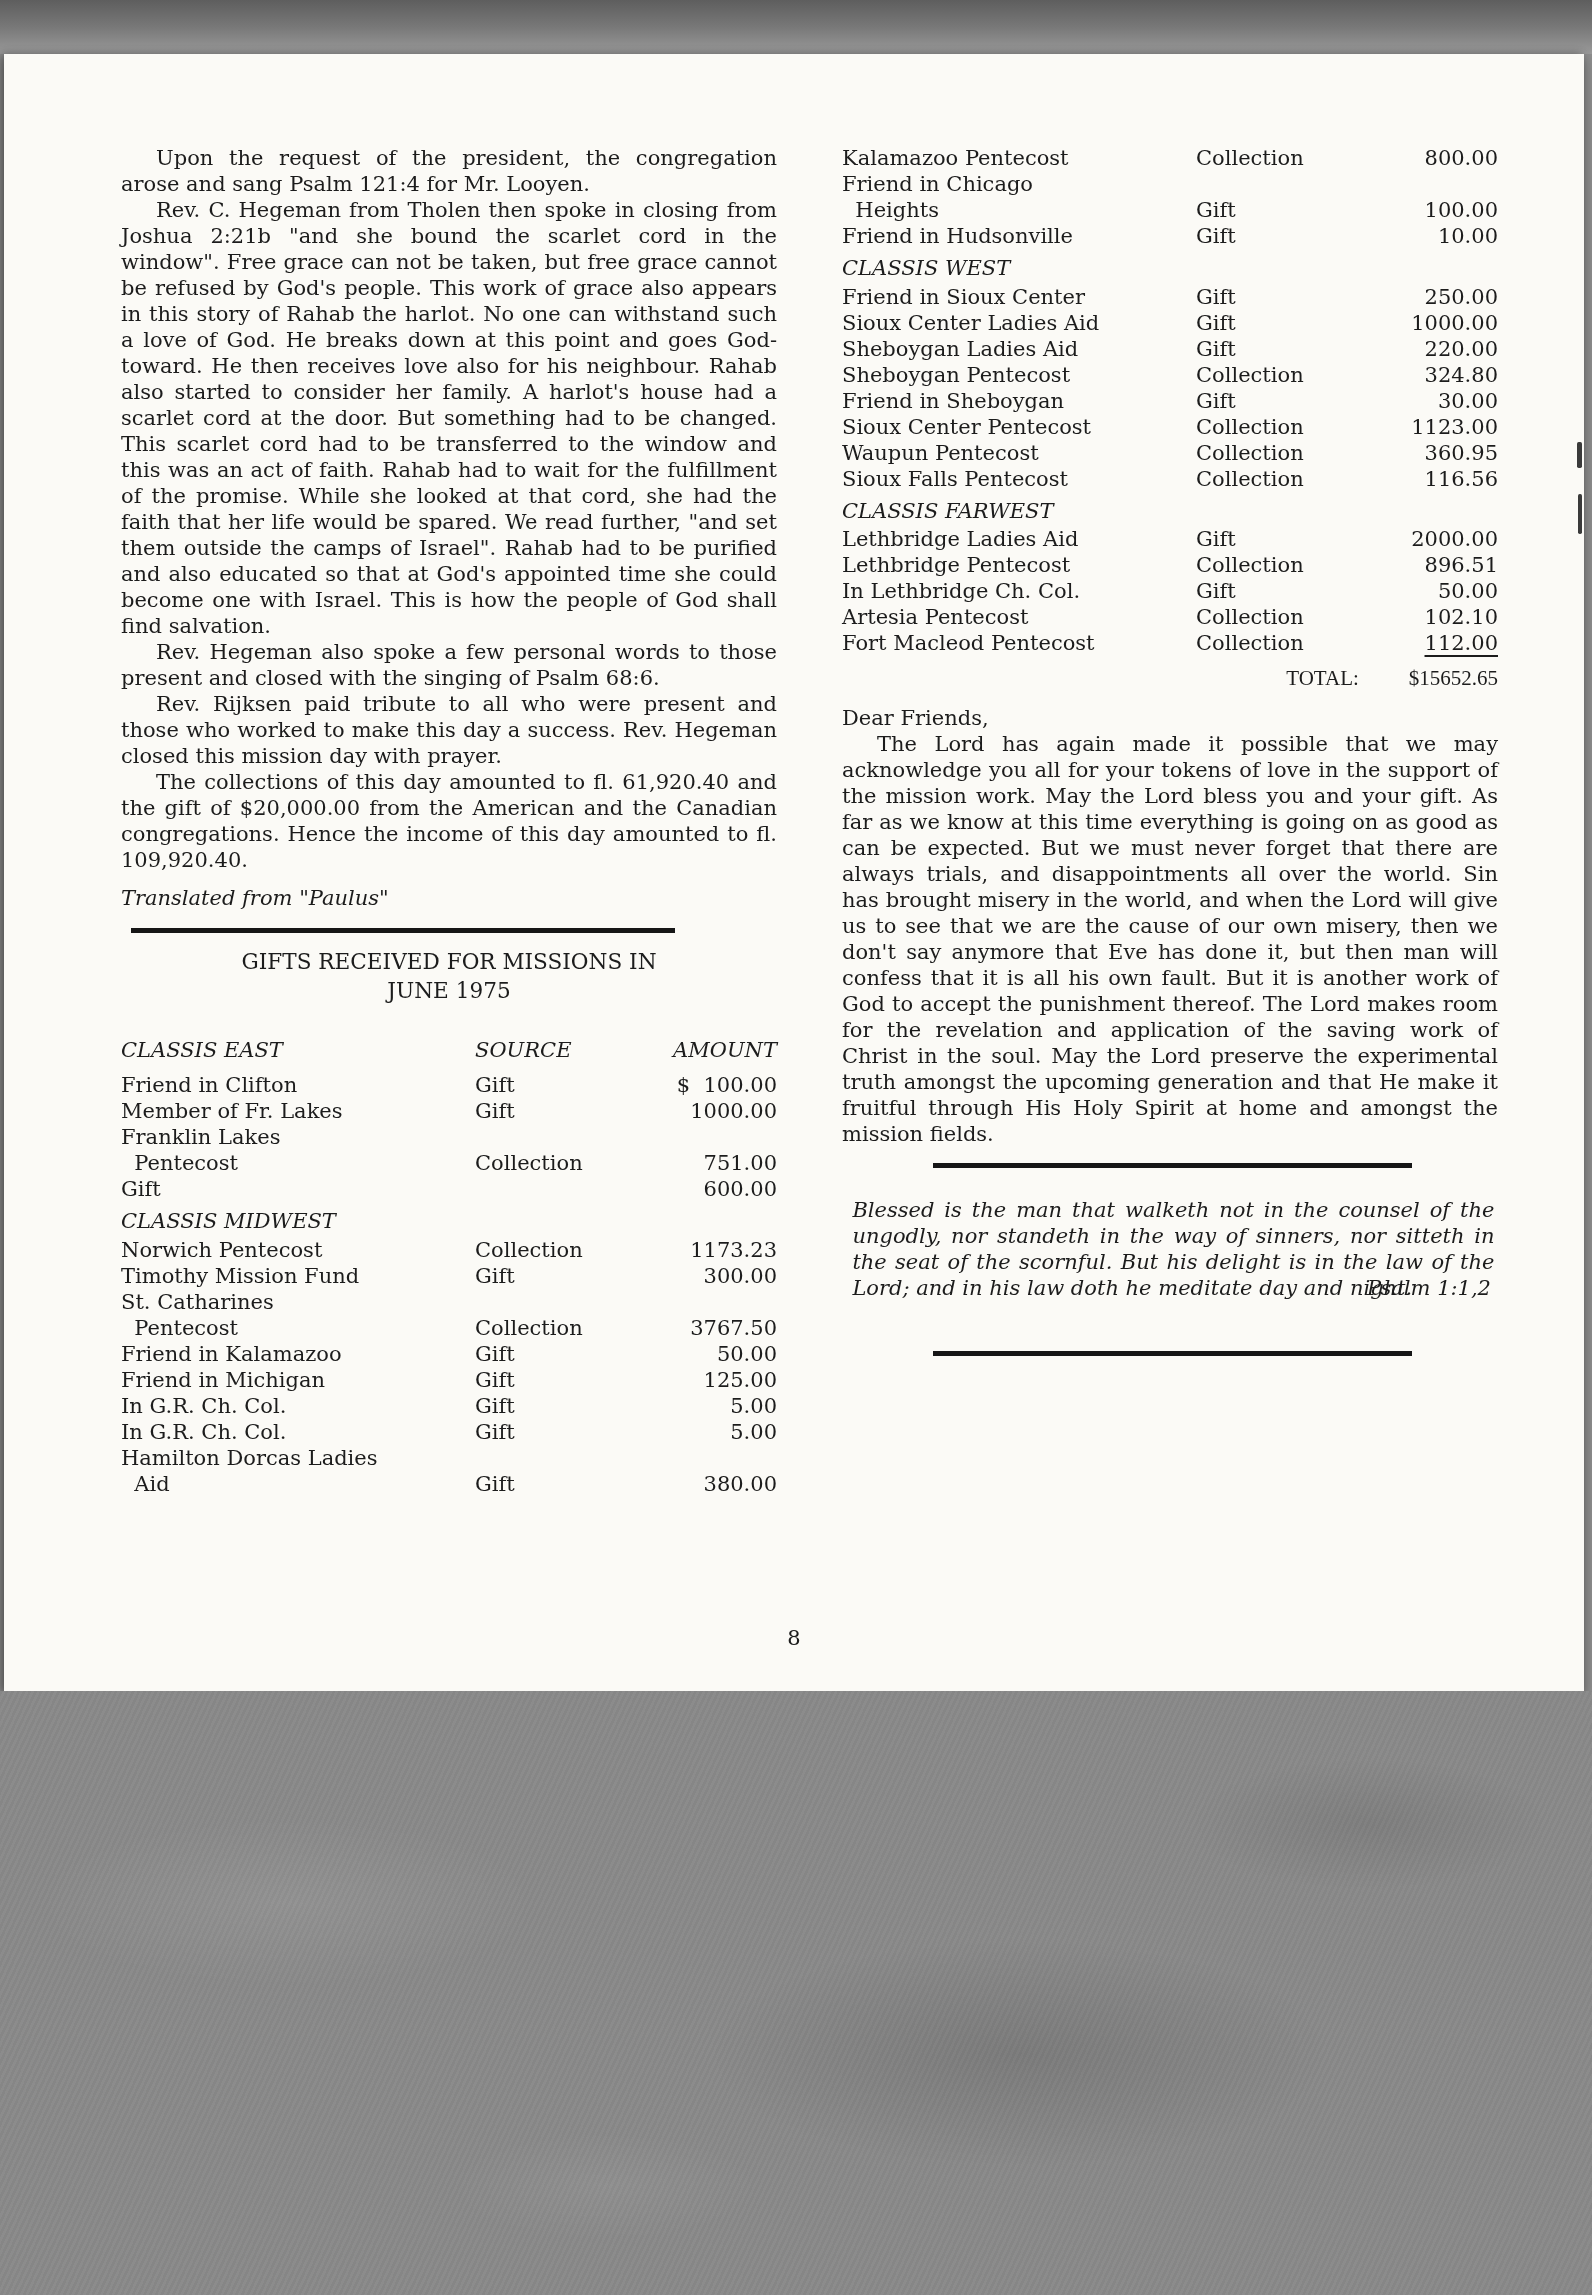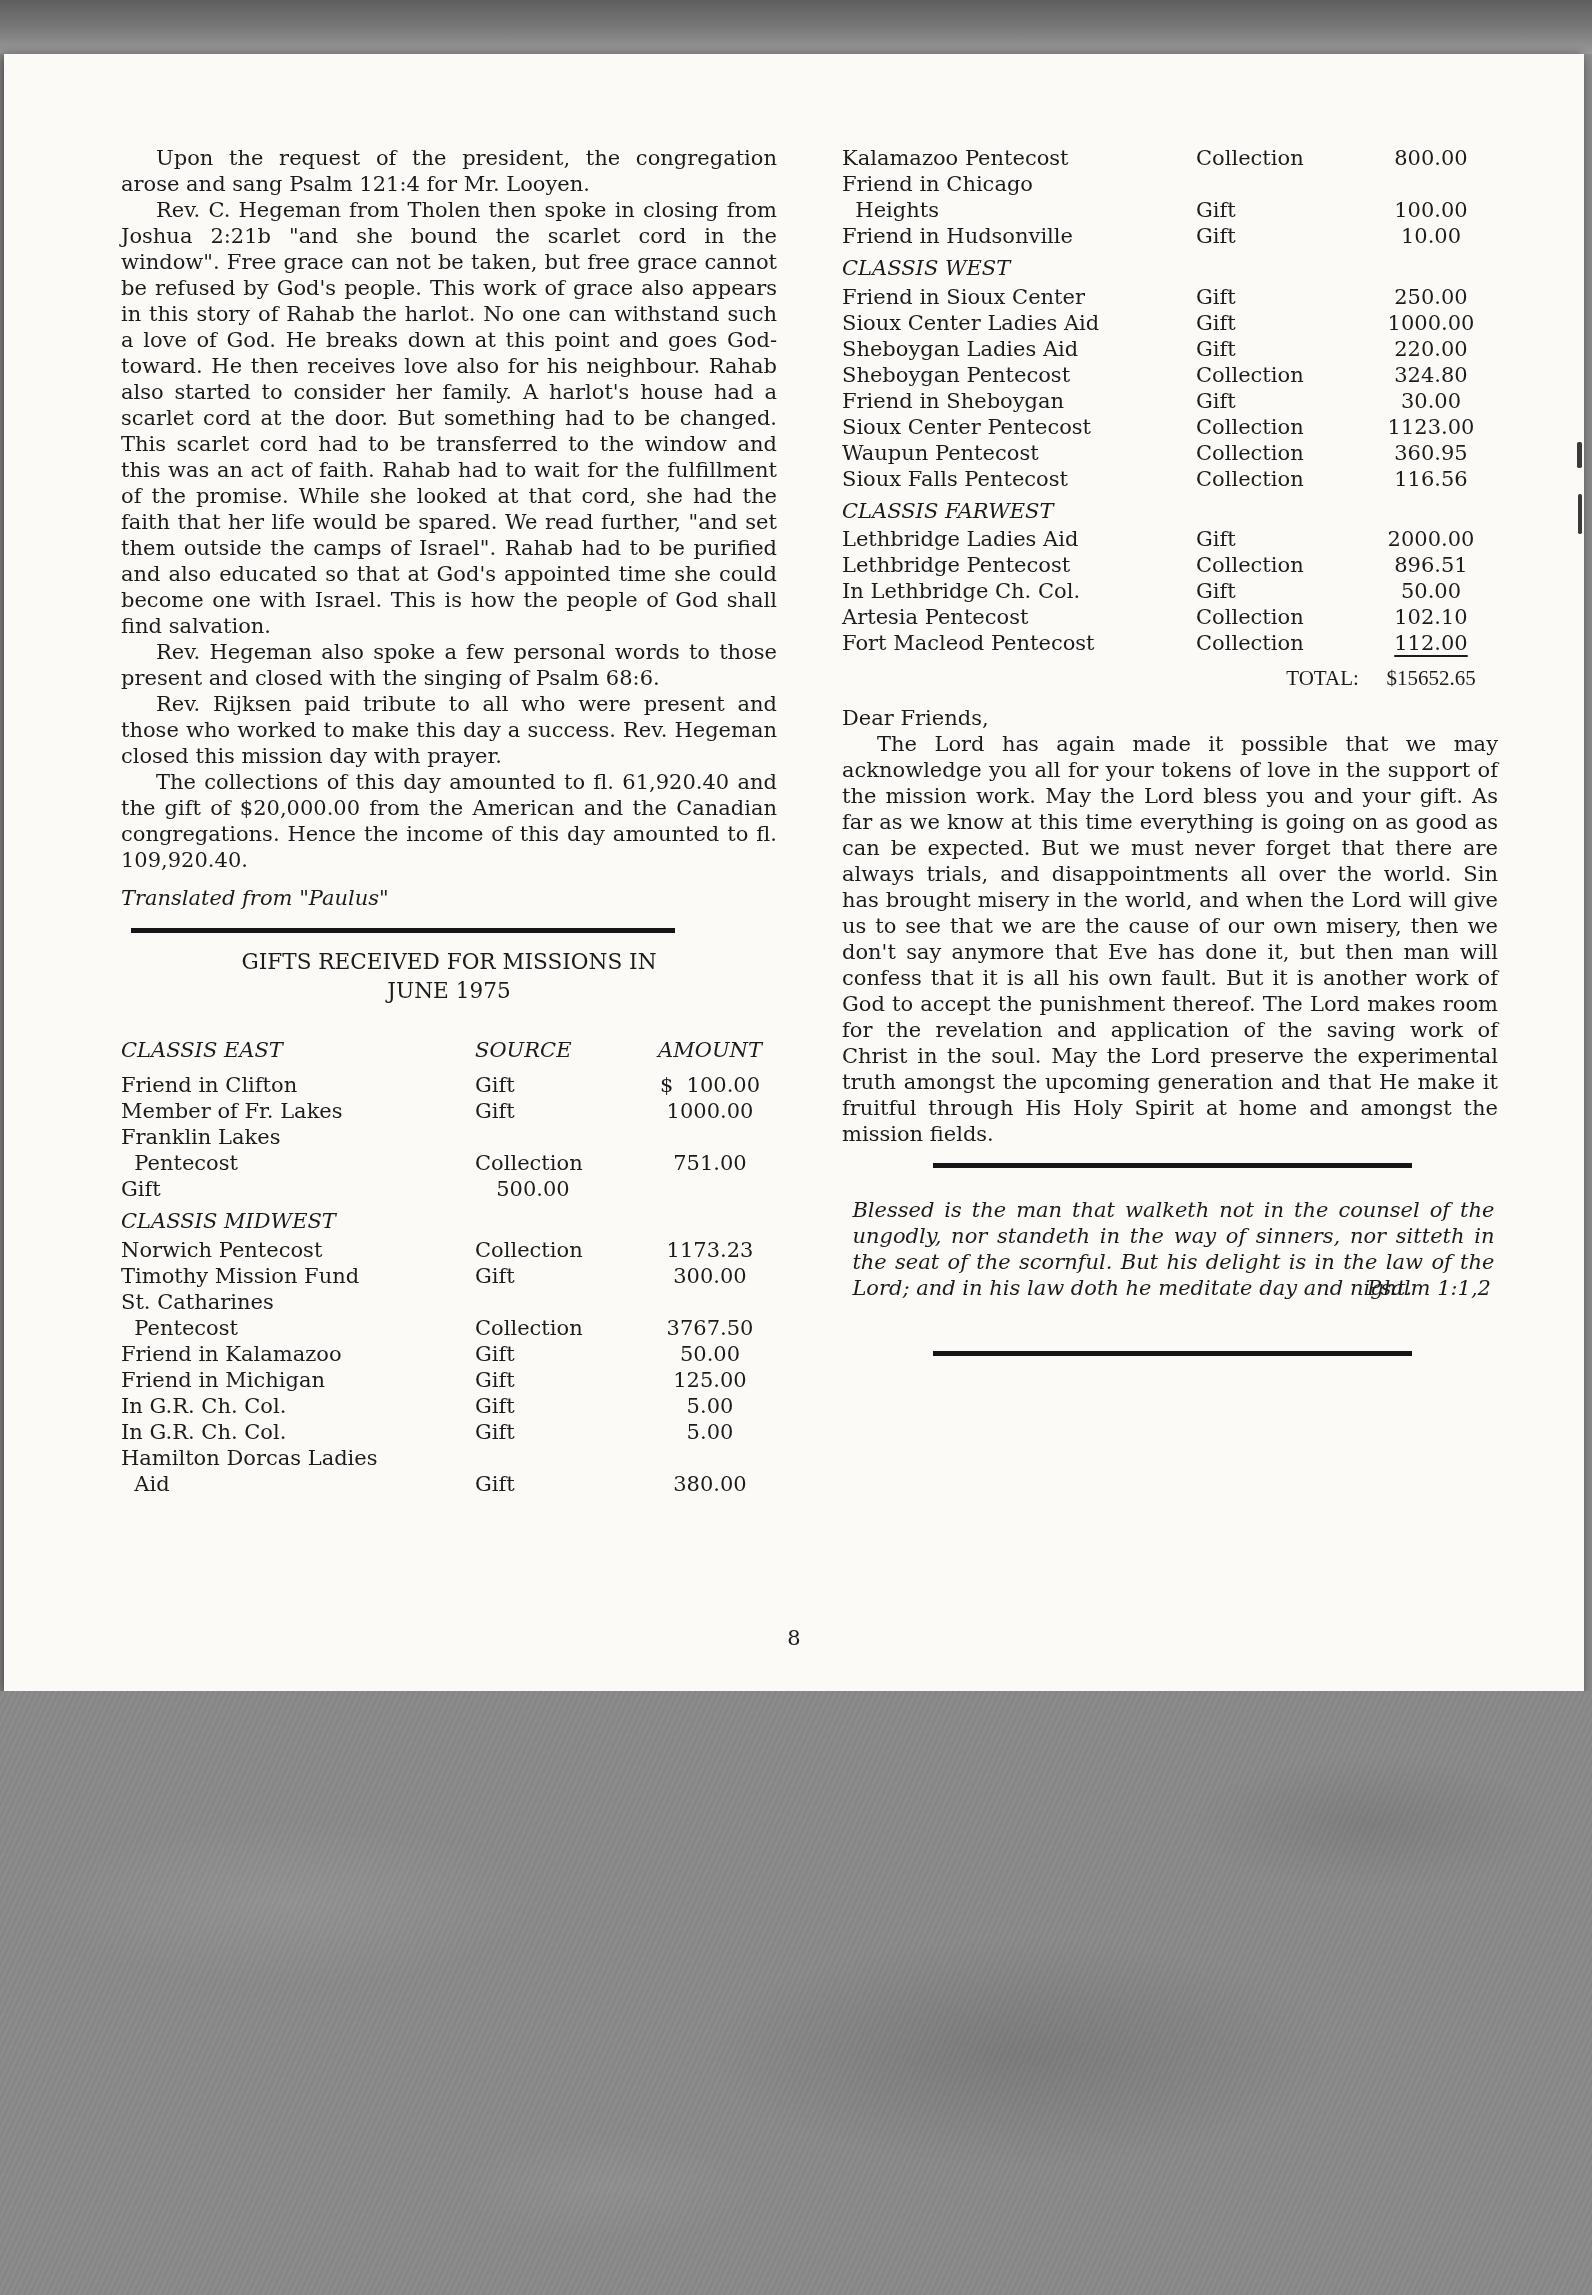--- a/index.html
+++ b/index.html
@@ -57,21 +57,21 @@
     margin:5.2px 0 14px 0;
   }
 
   .gift-table { text-align:left; }
   .gift-row { display:flex; align-items:flex-end; line-height:26px; }
   .gift-row.header { font-style:italic; margin-bottom:8.6px;margin-top:32px; }
   .gift-row.section { font-style:italic; margin:6px 0 2.6px 0; }
   .gift-row.total { margin-top:9px;font-family:Liberation Serif, serif; }
   .cell-name   { width:354px; white-space:pre-wrap; }
   .cell-source { width:168px; white-space:pre-wrap; }
-  .cell-amount { flex:1; text-align:center; white-space:pre-wrap; }
+  .cell-amount { flex:1; text-align:right; white-space:pre-wrap; }
   .total .cell-source { text-align:right; padding-right:5.2px; }
   .sum .cell-amount { text-decoration:underline; text-underline-offset:5.2px; }
 
   .salutation { margin-top:14px; text-indent:0; }
   .address { margin:8.6px 0 5.2px 121px; text-align:left; }
   .address-line { line-height:26px; }
 
   .scripture {
     position:relative; font-style:italic;
     margin-top:5.2px; padding:0 3.5px 0 10.4px;
@@ -128,21 +128,21 @@
             <span class="cell-amount">1000.00</span>
           </div>
           <div class="gift-row">
             <span class="cell-name">Franklin Lakes
 &nbsp;&nbsp;Pentecost</span>
             <span class="cell-source">Collection</span>
             <span class="cell-amount">751.00</span>
           </div>
           <div class="gift-row">
             <span class="cell-source">Gift</span>
-            <span class="cell-amount">500.00</span>
+            <span class="cell-amount">600.00</span>
           </div>
           <div class="gift-row section">
             <span class="cell-name">CLASSIS MIDWEST</span>
             <span class="cell-source"></span>
             <span class="cell-amount"></span>
           </div>
           <div class="gift-row">
             <span class="cell-name">Norwich Pentecost</span>
             <span class="cell-source">Collection</span>
             <span class="cell-amount">1173.23</span>

